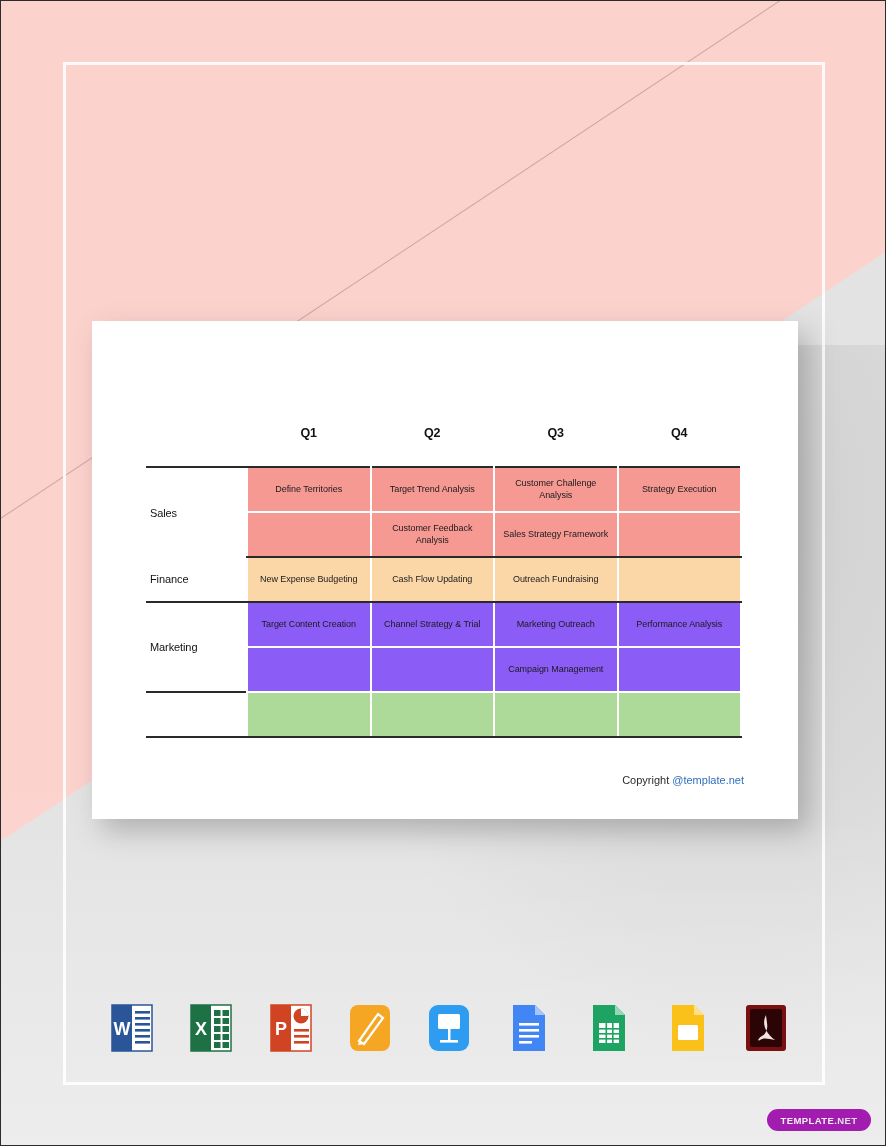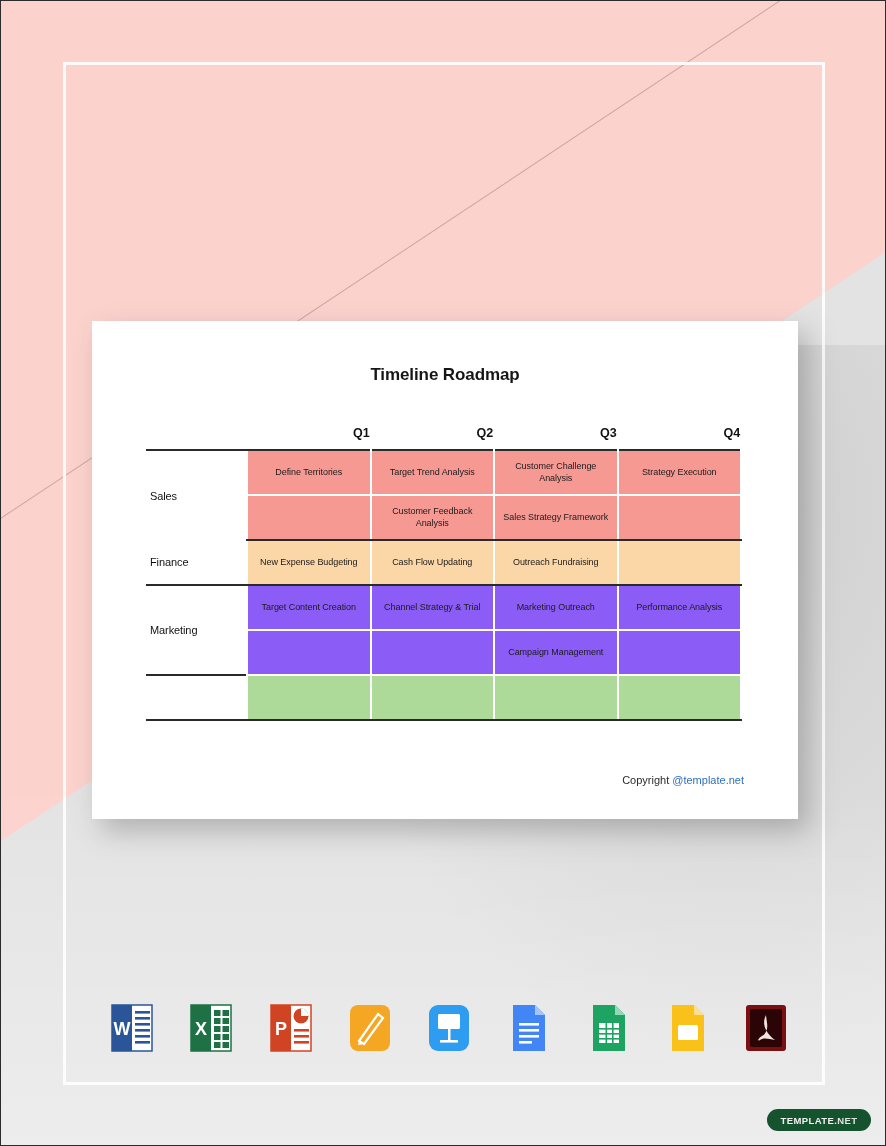--- a/index.html
+++ b/index.html
@@ -101,25 +101,25 @@
 
   table.rm {
     border-collapse: collapse;
     width: 595px;
     table-layout: fixed;
   }
   table.rm col.lbl { width: 101px; }
   table.rm col.q   { width: 123.5px; }
 
   .hdr-cell {
-    text-align: right;
+    text-align: center;
     font-size: 12.5px;
     font-weight: bold;
     color: #121212;
-    padding-bottom: 9px;
+    padding-bottom: 26px;
     letter-spacing: -.1px;
   }
   .hdr-blank { }
 
   tr.rule-top > td { border-top: 2px solid #2a2a2a; }
   tr.rule-bot > td { border-bottom: 2px solid #2a2a2a; }
 
   .rowlabel {
     font-size: 11px;
     font-weight: normal;
@@ -177,21 +177,21 @@
   .app-icon svg { display:block; width:100%; height:100%; }
 
   
   #watermark {
     position: absolute;
     right: 14px;
     bottom: 14px;
     width: 104px;
     height: 22px;
     border-radius: 11px;
-    background: #14532d;
+    background: #a21caf;
     display: flex;
     align-items: center;
     justify-content: center;
     color: #f2f2f2;
     font-size: 9.5px;
     font-weight: bold;
     letter-spacing: .4px;
     margin-top: 12px;
   }
   #watermark .dim { color: #e2e2e2; font-weight: bold; }
@@ -202,21 +202,20 @@
 <div id="canvas">
 
   <div id="pink-band"></div>
   <div id="seam-line"></div>
   <div id="grey-vignette"></div>
   <div id="grey-vignette2"></div>
   <div id="inset-frame"></div>
 
   <div id="doc-card">
 
-    <div id="doc-title">Timeline Roadmap</div>
 
     <div id="roadmap">
       <table class="rm">
         <colgroup>
           <col class="lbl">
             <col class="q">
             <col class="q">
             <col class="q">
             <col class="q">
         </colgroup>

